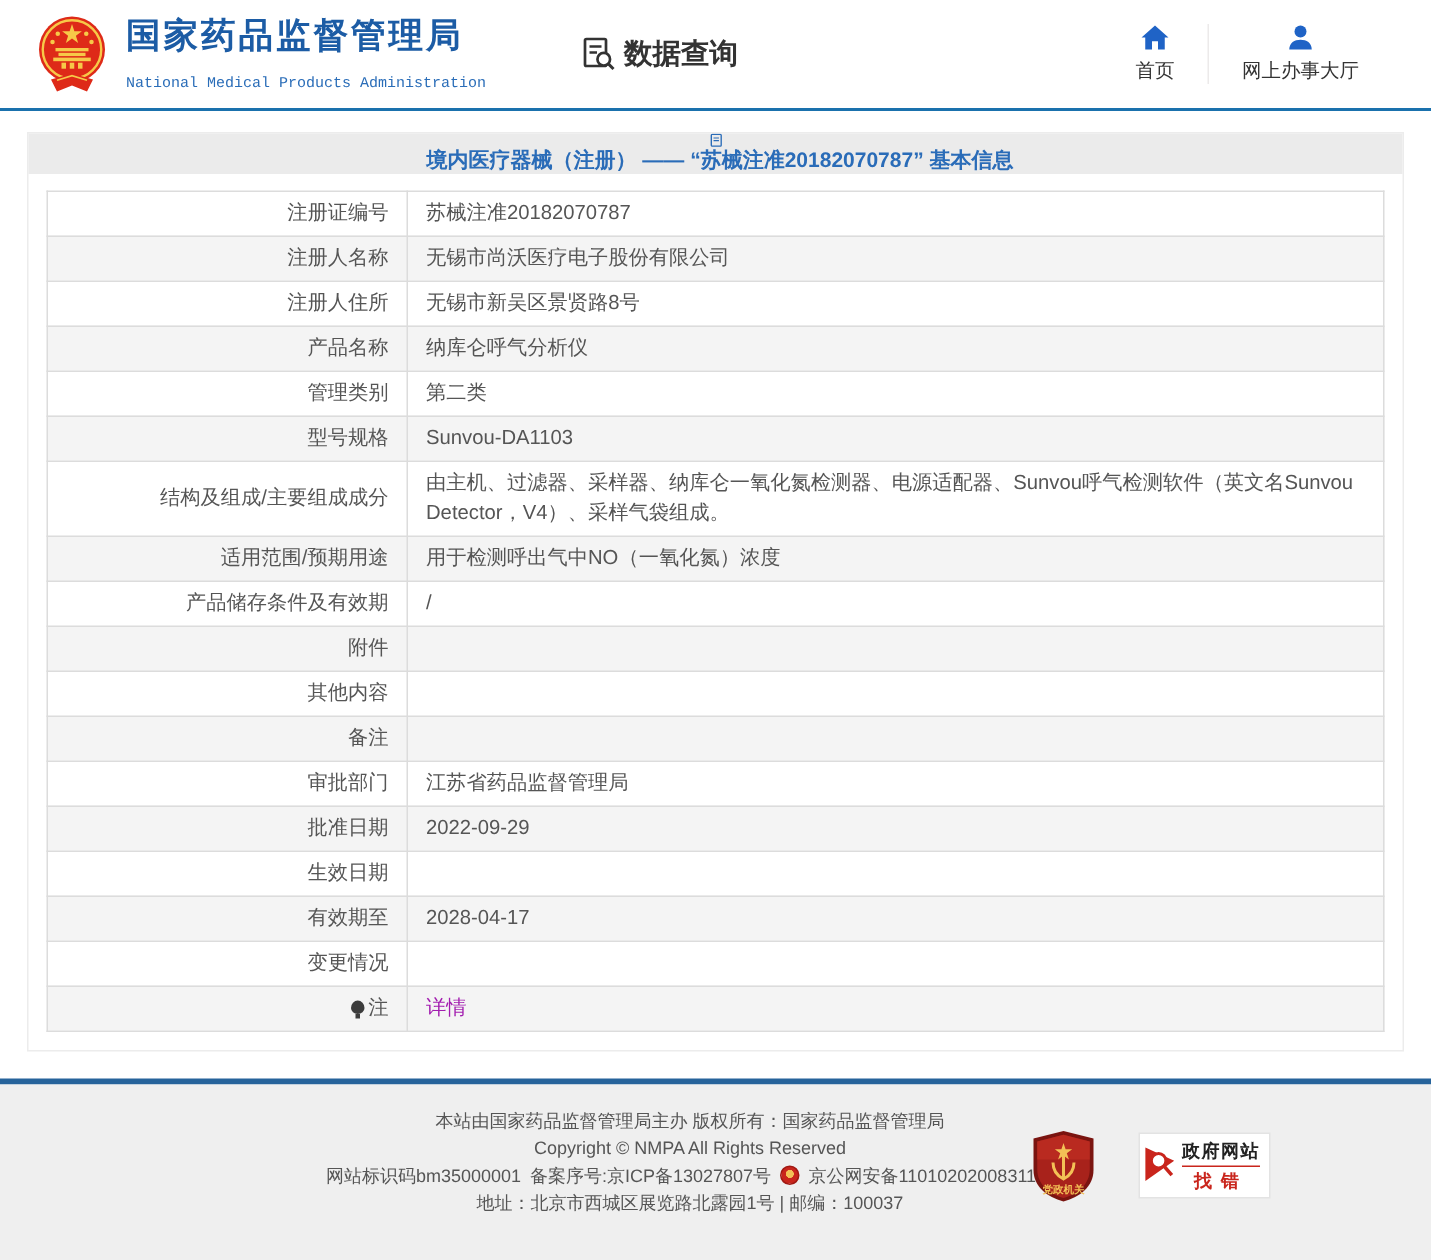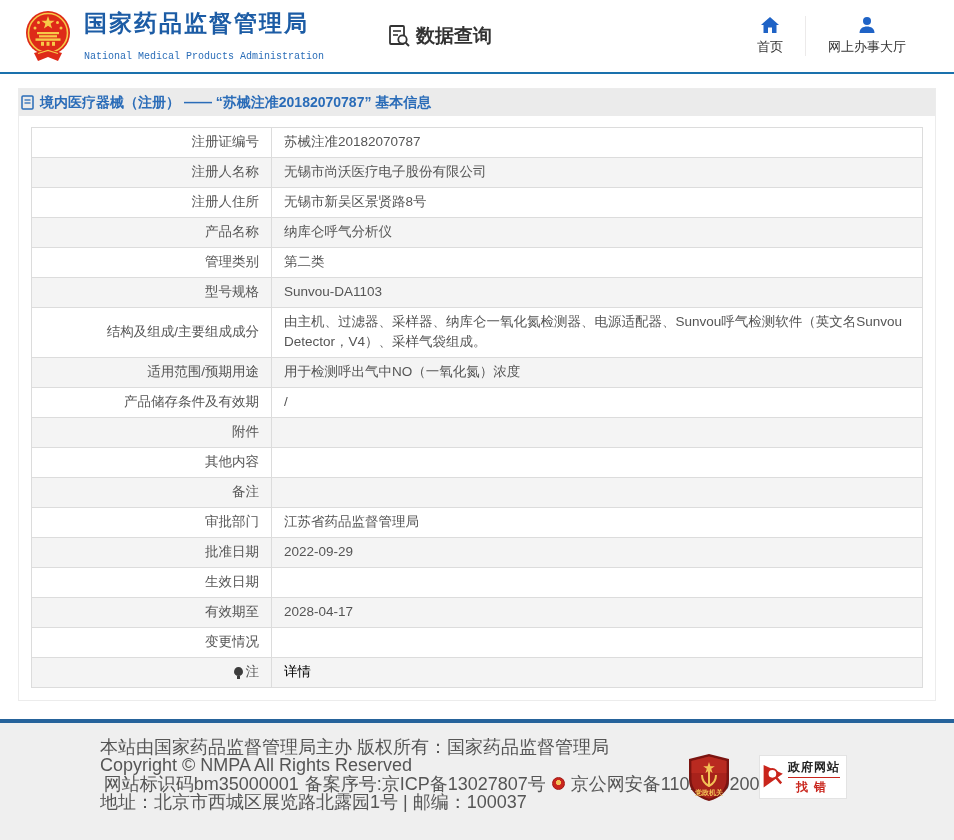--- a/index.html
+++ b/index.html
@@ -18,38 +18,38 @@
   .section-entry svg { display: block; }
   .top-nav { margin-left: auto; display: flex; align-items: center; }
   .nav-item { display: flex; flex-direction: column; align-items: center; gap: 4px;
     padding: 0 22px; cursor: pointer; }
   .nav-item + .nav-item { border-left: 1px solid #eceaea; }
   .nav-item .nav-label { font-size: 13px; color: #333; white-space: nowrap; }
 
   
   .content-box { margin: 14px 18px 0 18px; border: 1px solid #ececec; background: #fff; padding-bottom: 12px; }
   .breadcrumb-bar { background: #ebebeb; height: 27px; display: flex; align-items: center;
-    padding: 0 2px; }
+    padding: 0 13px; flex-direction: column; }
   .breadcrumb-text { color: #2a6cb8; font-size: 14px; font-weight: bold; margin-left: 6px; }
 
   table.info { width: calc(100% - 24px); margin: 11px 12px 0 12px; border-collapse: collapse;
     font-size: 13.5px; }
   table.info td { border: 1px solid #dcdcdc; padding: 4px 12px; line-height: 1.55; color: #555; vertical-align: middle; }
   table.info td.lbl { width: 240px; text-align: right; white-space: nowrap; }
   table.info tr:nth-child(even) { background: #f4f4f4; }
-  table.info a { color: #000000; text-decoration: none; }
+  table.info a { color: #a21caf; text-decoration: none; }
   .note-dot { display: inline-block; width: 9px; height: 9px; background: #3c3c3c;
     border-radius: 50% 50% 50% 50% / 55% 55% 45% 45%; margin-right: 3px; position: relative; top: 0px; }
   .note-dot::after { content:""; position:absolute; left:3px; bottom:-3px; width:3px; height:3px; background:#3c3c3c; }
 
   
   .footer-sep { margin-top: 18px; border-top: 4px solid #26639b; }
   .footer { background: #efefef; padding: 15px 0 22px 0; position: relative; height: 129px; }
-  .footer-lines { width: 720px; margin: 0 auto 0 100px; text-align: left;
-    font-size: 18px; color: #555; line-height: 18.5px; }
+  .footer-lines { width: 720px; margin: 0 auto 0 100px; text-align: center;
+    font-size: 12px; color: #555; line-height: 18.5px; }
   .footer-lines .row3 { display: flex; justify-content: center; align-items: center; gap: 6px; }
   .mini-emblem { display: inline-block; width: 13px; height: 13px; border-radius: 50%;
     background: radial-gradient(circle at 50% 42%, #f3c156 0 31%, #c9251c 33% 100%);
     border: 1px solid #a01812; }
   .footer-badges { position: absolute; right: 108px; top: 30px; display: flex; align-items: center; gap: 30px; }
   .badge-shield { width: 42px; height: 49px; cursor: pointer; }
   .badge-zhaocuo { background: #fff; width: 86px; height: 42px; display: flex; align-items: center;
     padding: 3px 6px 3px 2px; cursor: pointer; box-shadow: 0 0 0 1px #e3e3e3; }
   .zc-text { margin-left: 2px; }
   .zc-top { font-size: 12px; color: #222; font-weight: bold; letter-spacing: 1px; white-space: nowrap; }

